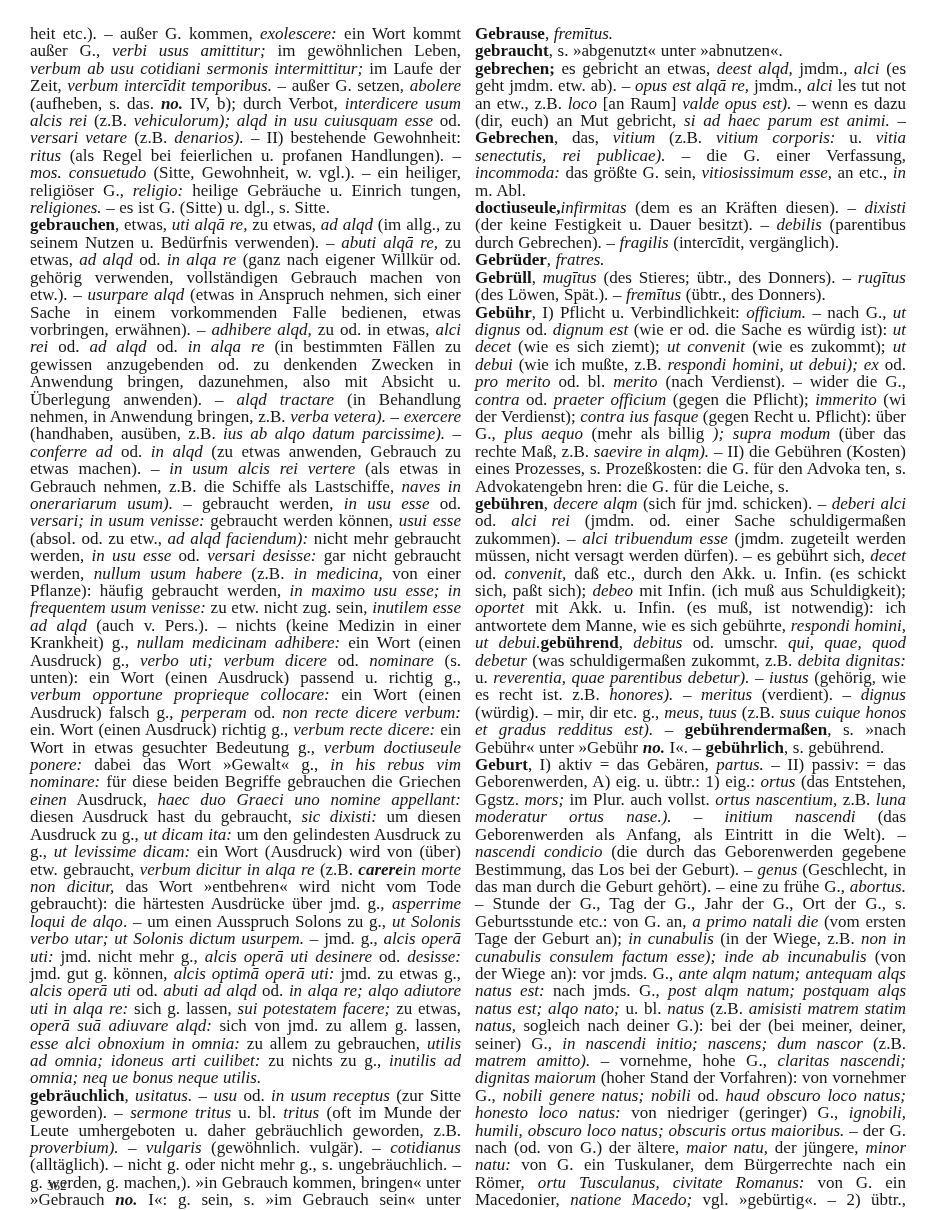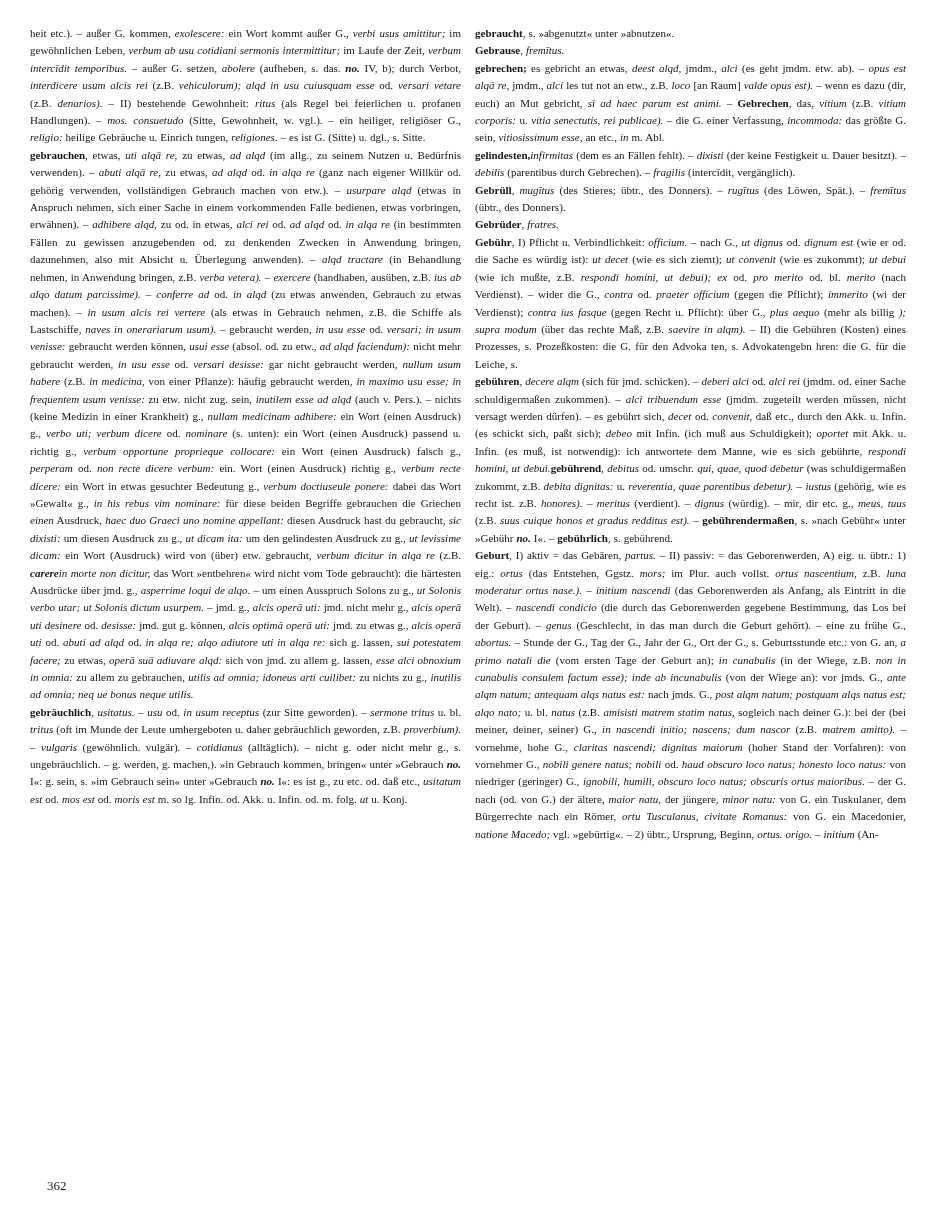--- a/index.html
+++ b/index.html
@@ -24,21 +24,21 @@
     display: flex;
     gap: 14px;
   }
   .column {
     width: 431px;
   }
   p.entry {
     margin: 0;
     padding: 0;
     text-align: justify;
-    font-size: 11px;
+    font-size: 17px;
     line-height: 17.4px;
     word-spacing: 0.02em;
   }
   .seg-i { font-style: italic; }
   .seg-b { font-weight: bold; }
   .seg-bi { font-weight: bold; font-style: italic; }
   .page-number {
     position: absolute;
     left: 47px;
     bottom: 16px;
@@ -50,25 +50,25 @@
 <body>
 
 <div class="page">
   <div class="columns">
     <div class="column" id="col-0">
         <p class="entry"><span>heit etc.). – außer G. kommen, </span><span class="seg-i">exolescere:</span><span> ein Wort kommt außer G., </span><span class="seg-i">verbi usus amittitur;</span><span> im gewöhnlichen Leben, </span><span class="seg-i">verbum ab usu cotidiani sermonis intermittitur;</span><span> im Laufe der Zeit, </span><span class="seg-i">verbum intercīdit temporibus.</span><span> – außer G. setzen, </span><span class="seg-i">abolere</span><span> (aufheben, s. das. </span><span class="seg-bi">no.</span><span> IV, b); durch Verbot, </span><span class="seg-i">interdicere usum alcis rei</span><span> (z.B. </span><span class="seg-i">vehiculorum); alqd in usu cuiusquam esse</span><span> od. </span><span class="seg-i">versari vetare</span><span> (z.B. </span><span class="seg-i">denarios).</span><span> – II) bestehende Gewohnheit: </span><span class="seg-i">ritus</span><span> (als Regel bei feierlichen u. profanen Handlungen). – </span><span class="seg-i">mos. consuetudo</span><span> (Sitte, Gewohnheit, w. vgl.). – ein heiliger, religiöser G., </span><span class="seg-i">religio:</span><span> heilige Gebräuche u. Einrich tungen, </span><span class="seg-i">religiones.</span><span> – es ist G. (Sitte) u. dgl., s. Sitte.</span></p>
         <p class="entry"><span class="seg-b">gebrauchen</span><span>, etwas, </span><span class="seg-i">uti alqā re,</span><span> zu etwas, </span><span class="seg-i">ad alqd</span><span> (im allg., zu seinem Nutzen u. Bedürfnis verwenden). – </span><span class="seg-i">abuti alqā re,</span><span> zu etwas, </span><span class="seg-i">ad alqd</span><span> od. </span><span class="seg-i">in alqa re</span><span> (ganz nach eigener Willkür od. gehörig verwenden, vollständigen Gebrauch machen von etw.). – </span><span class="seg-i">usurpare alqd</span><span> (etwas in Anspruch nehmen, sich einer Sache in einem vorkommenden Falle bedienen, etwas vorbringen, erwähnen). – </span><span class="seg-i">adhibere alqd,</span><span> zu od. in etwas, </span><span class="seg-i">alci rei</span><span> od. </span><span class="seg-i">ad alqd</span><span> od. </span><span class="seg-i">in alqa re</span><span> (in bestimmten Fällen zu gewissen anzugebenden od. zu denkenden Zwecken in Anwendung bringen, dazunehmen, also mit Absicht u. Überlegung anwenden). – </span><span class="seg-i">alqd tractare</span><span> (in Behandlung nehmen, in Anwendung bringen, z.B. </span><span class="seg-i">verba vetera).</span><span> – </span><span class="seg-i">exercere</span><span> (handhaben, ausüben, z.B. </span><span class="seg-i">ius ab alqo datum parcissime).</span><span> – </span><span class="seg-i">conferre ad</span><span> od. </span><span class="seg-i">in alqd</span><span> (zu etwas anwenden, Gebrauch zu etwas machen). – </span><span class="seg-i">in usum alcis rei vertere</span><span> (als etwas in Gebrauch nehmen, z.B. die Schiffe als Lastschiffe, </span><span class="seg-i">naves in onerariarum usum).</span><span> – gebraucht werden, </span><span class="seg-i">in usu esse</span><span> od. </span><span class="seg-i">versari; in usum venisse:</span><span> gebraucht werden können, </span><span class="seg-i">usui esse</span><span> (absol. od. zu etw., </span><span class="seg-i">ad alqd faciendum):</span><span> nicht mehr gebraucht werden, </span><span class="seg-i">in usu esse</span><span> od. </span><span class="seg-i">versari desisse:</span><span> gar nicht gebraucht werden, </span><span class="seg-i">nullum usum habere</span><span> (z.B. </span><span class="seg-i">in medicina,</span><span> von einer Pflanze): häufig gebraucht werden, </span><span class="seg-i">in maximo usu esse; in frequentem usum venisse:</span><span> zu etw. nicht zug. sein, </span><span class="seg-i">inutilem esse ad alqd</span><span> (auch v. Pers.). – nichts (keine Medizin in einer Krankheit) g., </span><span class="seg-i">nullam medicinam adhibere:</span><span> ein Wort (einen Ausdruck) g., </span><span class="seg-i">verbo uti; verbum dicere</span><span> od. </span><span class="seg-i">nominare</span><span> (s. unten): ein Wort (einen Ausdruck) passend u. richtig g., </span><span class="seg-i">verbum opportune proprieque collocare:</span><span> ein Wort (einen Ausdruck) falsch g., </span><span class="seg-i">perperam</span><span> od. </span><span class="seg-i">non recte dicere verbum:</span><span> ein. Wort (einen Ausdruck) richtig g., </span><span class="seg-i">verbum recte dicere:</span><span> ein Wort in etwas gesuchter Bedeutung g., </span><span class="seg-i">verbum doctiuseule ponere:</span><span> dabei das Wort »Gewalt« g., </span><span class="seg-i">in his rebus vim nominare:</span><span> für diese beiden Begriffe gebrauchen die Griechen </span><span class="seg-i">einen</span><span> Ausdruck, </span><span class="seg-i">haec duo Graeci uno nomine appellant:</span><span> diesen Ausdruck hast du gebraucht, </span><span class="seg-i">sic dixisti:</span><span> um diesen Ausdruck zu g., </span><span class="seg-i">ut dicam ita:</span><span> um den gelindesten Ausdruck zu g., </span><span class="seg-i">ut levissime dicam:</span><span> ein Wort (Ausdruck) wird von (über) etw. gebraucht, </span><span class="seg-i">verbum dicitur in alqa re</span><span> (z.B. </span><span class="seg-bi">carere</span><span class="seg-i">in morte non dicitur,</span><span> das Wort »entbehren« wird nicht vom Tode gebraucht): die härtesten Ausdrücke über jmd. g., </span><span class="seg-i">asperrime loqui de alqo</span><span>. – um einen Ausspruch Solons zu g., </span><span class="seg-i">ut Solonis verbo utar; ut Solonis dictum usurpem.</span><span> – jmd. g., </span><span class="seg-i">alcis operā uti:</span><span> jmd. nicht mehr g., </span><span class="seg-i">alcis operā uti desinere</span><span> od. </span><span class="seg-i">desisse:</span><span> jmd. gut g. können, </span><span class="seg-i">alcis optimā operā uti:</span><span> jmd. zu etwas g., </span><span class="seg-i">alcis operā uti</span><span> od. </span><span class="seg-i">abuti ad alqd</span><span> od. </span><span class="seg-i">in alqa re; alqo adiutore uti in alqa re:</span><span> sich g. lassen, </span><span class="seg-i">sui potestatem facere;</span><span> zu etwas, </span><span class="seg-i">operā suā adiuvare alqd:</span><span> sich von jmd. zu allem g. lassen, </span><span class="seg-i">esse alci obnoxium in omnia:</span><span> zu allem zu gebrauchen, </span><span class="seg-i">utilis ad omnia; idoneus arti cuilibet:</span><span> zu nichts zu g., </span><span class="seg-i">inutilis ad omnia; neq ue bonus neque utilis.</span></p>
         <p class="entry"><span class="seg-b">gebräuchlich</span><span>, </span><span class="seg-i">usitatus.</span><span> – </span><span class="seg-i">usu</span><span> od. </span><span class="seg-i">in usum receptus</span><span> (zur Sitte geworden). – </span><span class="seg-i">sermone tritus</span><span> u. bl. </span><span class="seg-i">tritus</span><span> (oft im Munde der Leute umhergeboten u. daher gebräuchlich geworden, z.B. </span><span class="seg-i">proverbium).</span><span> – </span><span class="seg-i">vulgaris</span><span> (gewöhnlich. vulgär). – </span><span class="seg-i">cotidianus</span><span> (alltäglich). – nicht g. oder nicht mehr g., s. ungebräuchlich. – g. werden, g. machen,). »in Gebrauch kommen, bringen« unter »Gebrauch </span><span class="seg-bi">no.</span><span> I«: g. sein, s. »im Gebrauch sein« unter »Gebrauch </span><span class="seg-bi">no.</span><span> I«: es ist g., zu etc. od. daß etc., </span><span class="seg-i">usitatum est</span><span> od. </span><span class="seg-i">mos est</span><span> od. </span><span class="seg-i">moris est</span><span> m. so lg. Infin. od. Akk. u. Infin. od. m. folg. </span><span class="seg-i">ut</span><span> u. Konj.</span></p>
       </div>
     <div class="column" id="col-1">
+        <p class="entry"><span class="seg-b">Gebrause</span><span>, </span><span class="seg-i">fremītus.</span></p>
         <p class="entry"><span class="seg-b">gebraucht</span><span>, s. »abgenutzt« unter »abnutzen«.</span></p>
-        <p class="entry"><span class="seg-b">Gebrause</span><span>, </span><span class="seg-i">fremītus.</span></p>
         <p class="entry"><span class="seg-b">gebrechen;</span><span> es gebricht an etwas, </span><span class="seg-i">deest alqd,</span><span> jmdm., </span><span class="seg-i">alci</span><span> (es geht jmdm. etw. ab). – </span><span class="seg-i">opus est alqā re,</span><span> jmdm., </span><span class="seg-i">alci</span><span> les tut not an etw., z.B. </span><span class="seg-i">loco</span><span> [an Raum] </span><span class="seg-i">valde opus est).</span><span> – wenn es dazu (dir, euch) an Mut gebricht, </span><span class="seg-i">si ad haec parum est animi.</span><span> – </span><span class="seg-b">Gebrechen</span><span>, das, </span><span class="seg-i">vitium</span><span> (z.B. </span><span class="seg-i">vitium corporis:</span><span> u. </span><span class="seg-i">vitia senectutis, rei publicae).</span><span> – die G. einer Verfassung, </span><span class="seg-i">incommoda:</span><span> das größte G. sein, </span><span class="seg-i">vitiosissimum esse,</span><span> an etc., </span><span class="seg-i">in</span><span> m. Abl.</span></p>
-        <p class="entry"><span class="seg-b">gelindesten,</span><span class="seg-i">infirmitas</span><span> (dem es an Fällen fehlt). – </span><span class="seg-i">dixisti</span><span> (der keine Festigkeit u. Dauer besitzt). – </span><span class="seg-i">debilis</span><span> (parentibus durch Gebrechen). – </span><span class="seg-i">fragilis</span><span> (intercīdit, vergänglich).</span></p>
+        <p class="entry"><span class="seg-b">doctiuseule,</span><span class="seg-i">infirmitas</span><span> (dem es an Kräften diesen). – </span><span class="seg-i">dixisti</span><span> (der keine Festigkeit u. Dauer besitzt). – </span><span class="seg-i">debilis</span><span> (parentibus durch Gebrechen). – </span><span class="seg-i">fragilis</span><span> (intercīdit, vergänglich).</span></p>
+        <p class="entry"><span class="seg-b">Gebrüder</span><span>, </span><span class="seg-i">fratres.</span></p>
         <p class="entry"><span class="seg-b">Gebrüll</span><span>, </span><span class="seg-i">mugītus</span><span> (des Stieres; übtr., des Donners). – </span><span class="seg-i">rugītus</span><span> (des Löwen, Spät.). – </span><span class="seg-i">fremītus</span><span> (übtr., des Donners).</span></p>
-        <p class="entry"><span class="seg-b">Gebrüder</span><span>, </span><span class="seg-i">fratres.</span></p>
         <p class="entry"><span class="seg-b">Gebühr</span><span>, I) Pflicht u. Verbindlichkeit: </span><span class="seg-i">officium.</span><span> – nach G., </span><span class="seg-i">ut dignus</span><span> od. </span><span class="seg-i">dignum est</span><span> (wie er od. die Sache es würdig ist): </span><span class="seg-i">ut decet</span><span> (wie es sich ziemt); </span><span class="seg-i">ut convenit</span><span> (wie es zukommt); </span><span class="seg-i">ut debui</span><span> (wie ich mußte, z.B. </span><span class="seg-i">respondi homini, ut debui); ex</span><span> od. </span><span class="seg-i">pro merito</span><span> od. bl. </span><span class="seg-i">merito</span><span> (nach Verdienst). – wider die G., </span><span class="seg-i">contra</span><span> od. </span><span class="seg-i">praeter officium</span><span> (gegen die Pflicht); </span><span class="seg-i">immerito</span><span> (wi der Verdienst); </span><span class="seg-i">contra ius fasque</span><span> (gegen Recht u. Pflicht): über G., </span><span class="seg-i">plus aequo</span><span> (mehr als billig </span><span class="seg-i">); supra modum</span><span> (über das rechte Maß, z.B. </span><span class="seg-i">saevire in alqm).</span><span> – II) die Gebühren (Kosten) eines Prozesses, s. Prozeßkosten: die G. für den Advoka ten, s. Advokatengebn hren: die G. für die Leiche, s.</span></p>
         <p class="entry"><span class="seg-b">gebühren</span><span>, </span><span class="seg-i">decere alqm</span><span> (sich für jmd. schicken). – </span><span class="seg-i">deberi alci</span><span> od. </span><span class="seg-i">alci rei</span><span> (jmdm. od. einer Sache schuldigermaßen zukommen). – </span><span class="seg-i">alci tribuendum esse</span><span> (jmdm. zugeteilt werden müssen, nicht versagt werden dürfen). – es gebührt sich, </span><span class="seg-i">decet</span><span> od. </span><span class="seg-i">convenit,</span><span> daß etc., durch den Akk. u. Infin. (es schickt sich, paßt sich); </span><span class="seg-i">debeo</span><span> mit Infin. (ich muß aus Schuldigkeit); </span><span class="seg-i">oportet</span><span> mit Akk. u. Infin. (es muß, ist notwendig): ich antwortete dem Manne, wie es sich gebührte, </span><span class="seg-i">respondi homini, ut debui.</span><span class="seg-b">gebührend</span><span>, </span><span class="seg-i">debitus</span><span> od. umschr. </span><span class="seg-i">qui, quae, quod debetur</span><span> (was schuldigermaßen zukommt, z.B. </span><span class="seg-i">debita dignitas:</span><span> u. </span><span class="seg-i">reverentia, quae parentibus debetur).</span><span> – </span><span class="seg-i">iustus</span><span> (gehörig, wie es recht ist. z.B. </span><span class="seg-i">honores).</span><span> – </span><span class="seg-i">meritus</span><span> (verdient). – </span><span class="seg-i">dignus</span><span> (würdig). – mir, dir etc. g., </span><span class="seg-i">meus, tuus</span><span> (z.B. </span><span class="seg-i">suus cuique honos et gradus redditus est).</span><span> – </span><span class="seg-b">gebührendermaßen</span><span>, s. »nach Gebühr« unter »Gebühr </span><span class="seg-bi">no.</span><span> I«. – </span><span class="seg-b">gebührlich</span><span>, s. gebührend.</span></p>
         <p class="entry"><span class="seg-b">Geburt</span><span>, I) aktiv = das Gebären, </span><span class="seg-i">partus.</span><span> – II) passiv: = das Geborenwerden, A) eig. u. übtr.: 1) eig.: </span><span class="seg-i">ortus</span><span> (das Entstehen, Ggstz. </span><span class="seg-i">mors;</span><span> im Plur. auch vollst. </span><span class="seg-i">ortus nascentium,</span><span> z.B. </span><span class="seg-i">luna moderatur ortus nase.).</span><span> – </span><span class="seg-i">initium nascendi</span><span> (das Geborenwerden als Anfang, als Eintritt in die Welt). – </span><span class="seg-i">nascendi condicio</span><span> (die durch das Geborenwerden gegebene Bestimmung, das Los bei der Geburt). – </span><span class="seg-i">genus</span><span> (Geschlecht, in das man durch die Geburt gehört). – eine zu frühe G., </span><span class="seg-i">abortus.</span><span> – Stunde der G., Tag der G., Jahr der G., Ort der G., s. Geburtsstunde etc.: von G. an, </span><span class="seg-i">a primo natali die</span><span> (vom ersten Tage der Geburt an); </span><span class="seg-i">in cunabulis</span><span> (in der Wiege, z.B. </span><span class="seg-i">non in cunabulis consulem factum esse); inde ab incunabulis</span><span> (von der Wiege an): vor jmds. G., </span><span class="seg-i">ante alqm natum; antequam alqs natus est:</span><span> nach jmds. G., </span><span class="seg-i">post alqm natum; postquam alqs natus est; alqo nato;</span><span> u. bl. </span><span class="seg-i">natus</span><span> (z.B. </span><span class="seg-i">amisisti matrem statim natus,</span><span> sogleich nach deiner G.): bei der (bei meiner, deiner, seiner) G., </span><span class="seg-i">in nascendi initio; nascens; dum nascor</span><span> (z.B. </span><span class="seg-i">matrem amitto).</span><span> – vornehme, hohe G., </span><span class="seg-i">claritas nascendi; dignitas maiorum</span><span> (hoher Stand der Vorfahren): von vornehmer G., </span><span class="seg-i">nobili genere natus; nobili</span><span> od. </span><span class="seg-i">haud obscuro loco natus; honesto loco natus:</span><span> von niedriger (geringer) G., </span><span class="seg-i">ignobili, humili, obscuro loco natus; obscuris ortus maioribus.</span><span> – der G. nach (od. von G.) der ältere, </span><span class="seg-i">maior natu,</span><span> der jüngere, </span><span class="seg-i">minor natu:</span><span> von G. ein Tuskulaner, dem Bürgerrechte nach ein Römer, </span><span class="seg-i">ortu Tusculanus, civitate Romanus:</span><span> von G. ein Macedonier, </span><span class="seg-i">natione Macedo;</span><span> vgl. »gebürtig«. – 2) übtr., Ursprung, Beginn, </span><span class="seg-i">ortus. origo.</span><span> – </span><span class="seg-i">initium</span><span> (An-</span></p>
       </div>
   </div>
   <div class="page-number">362</div>
 </div>
 
 </body></html>

